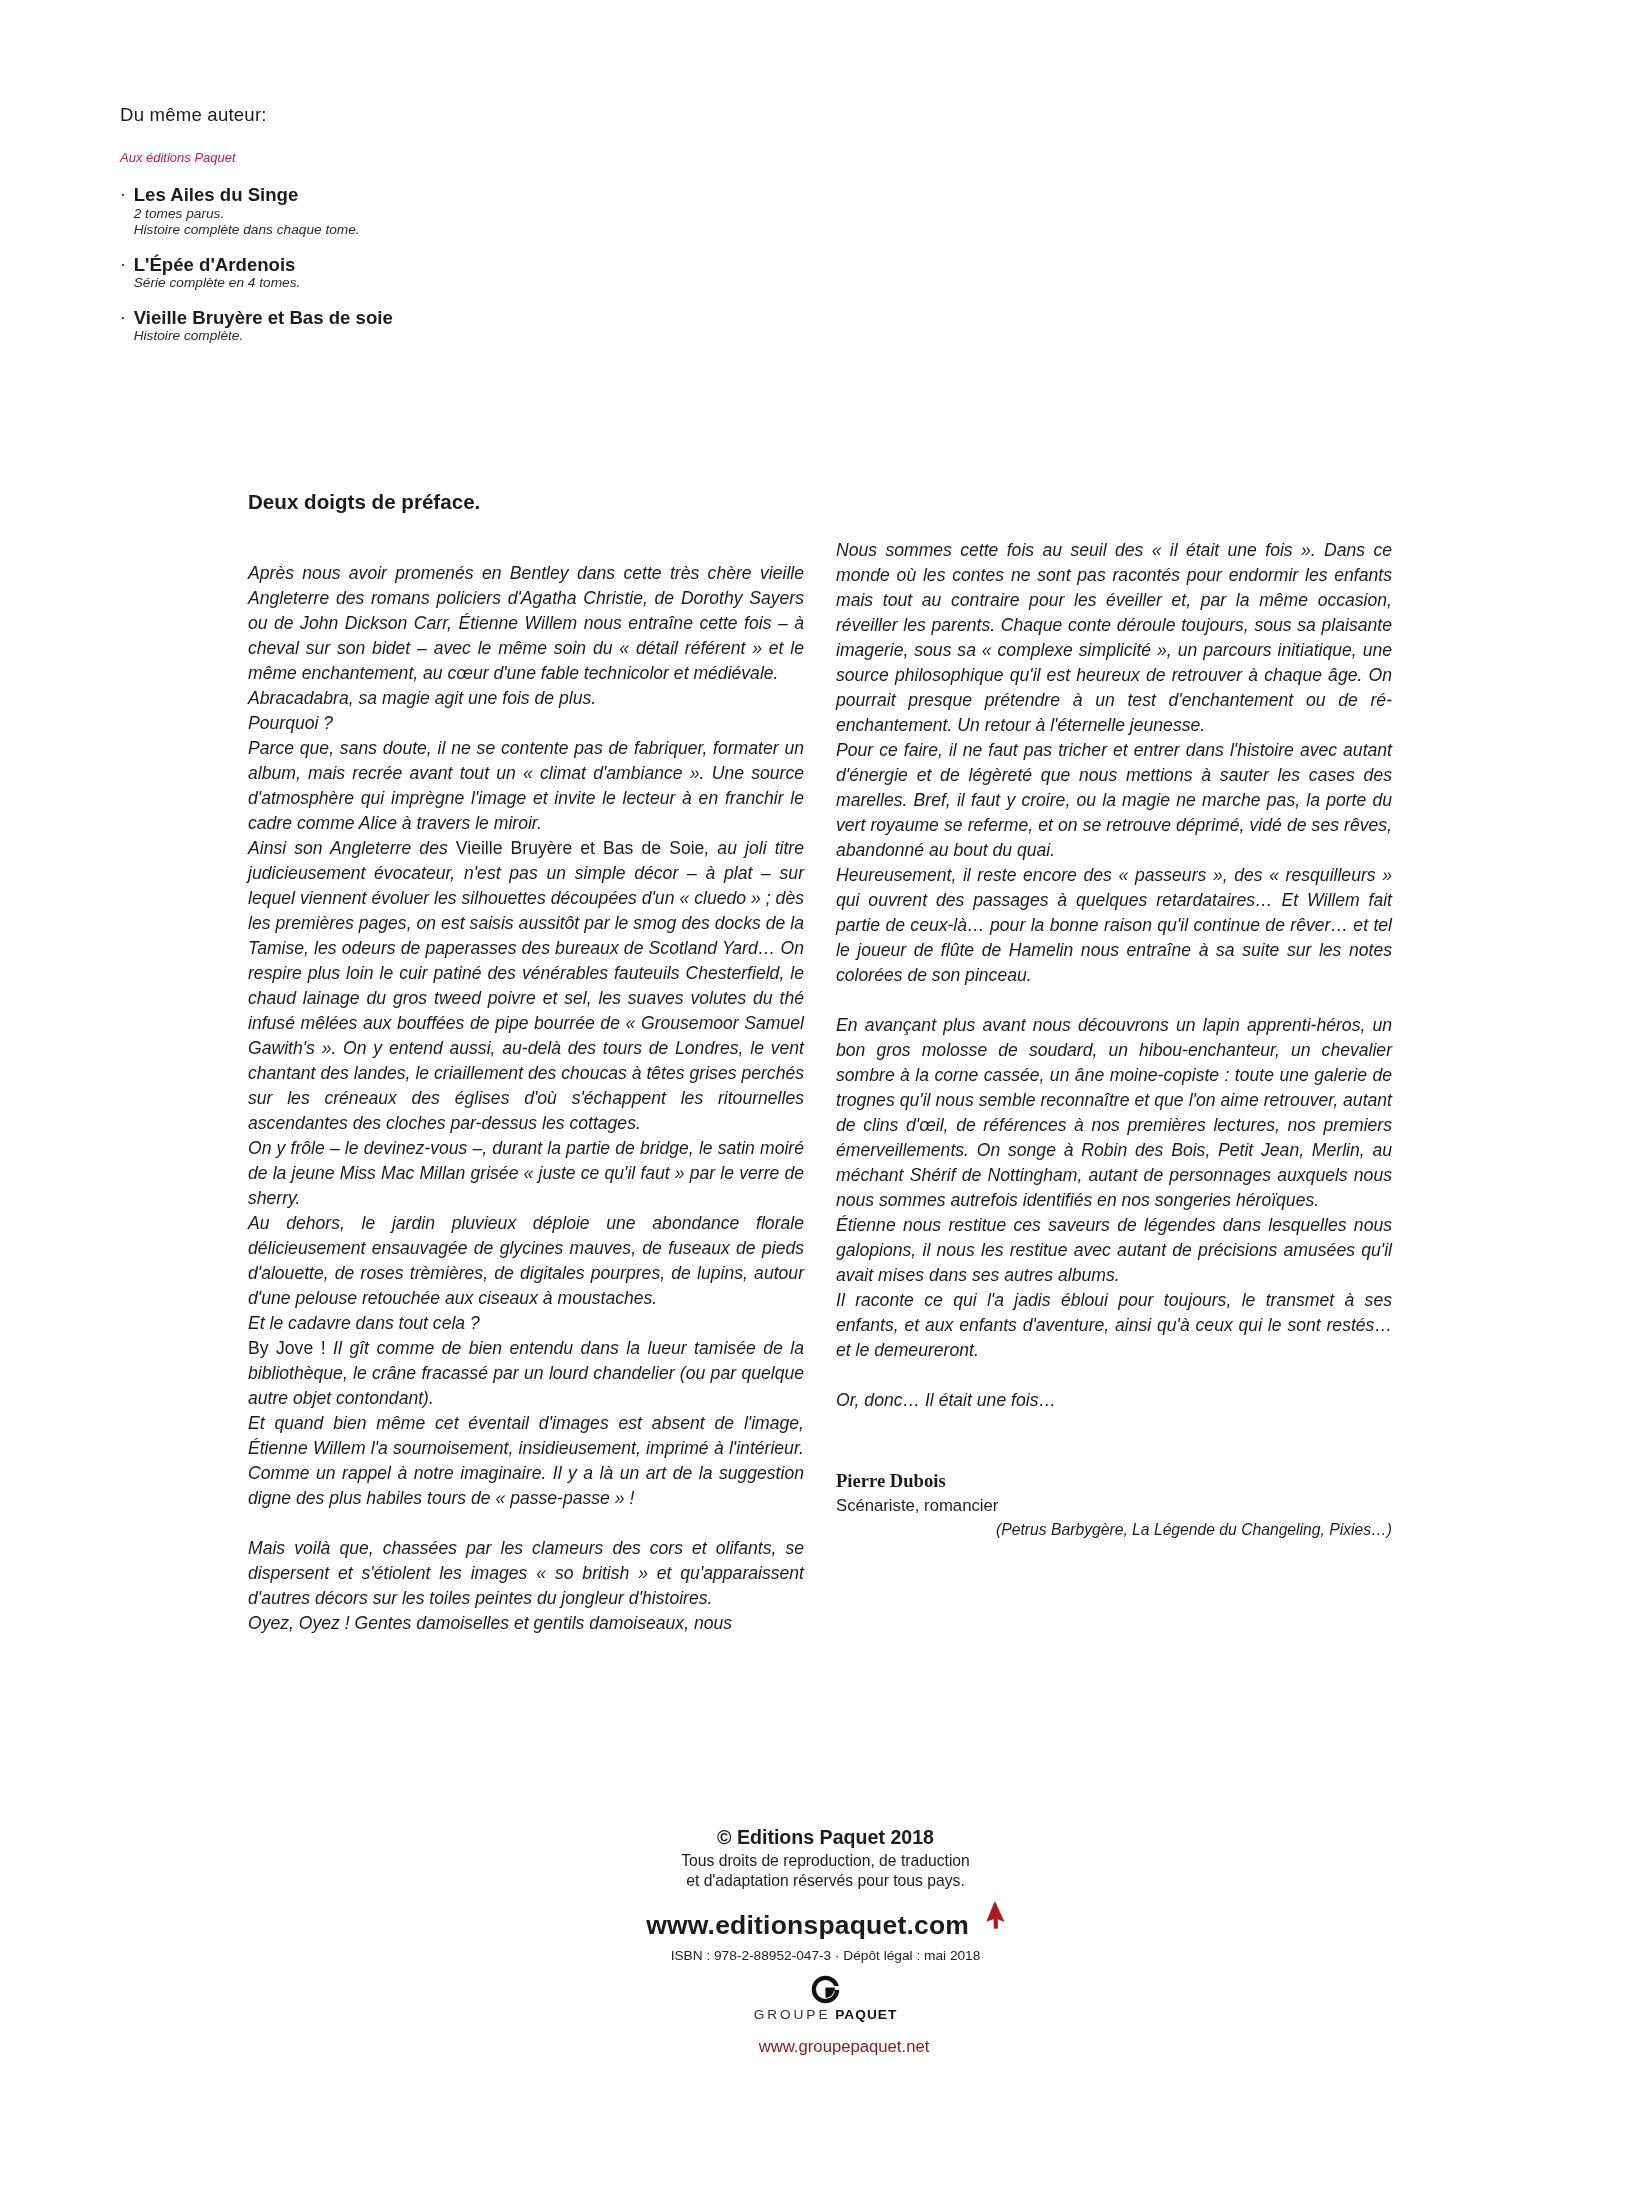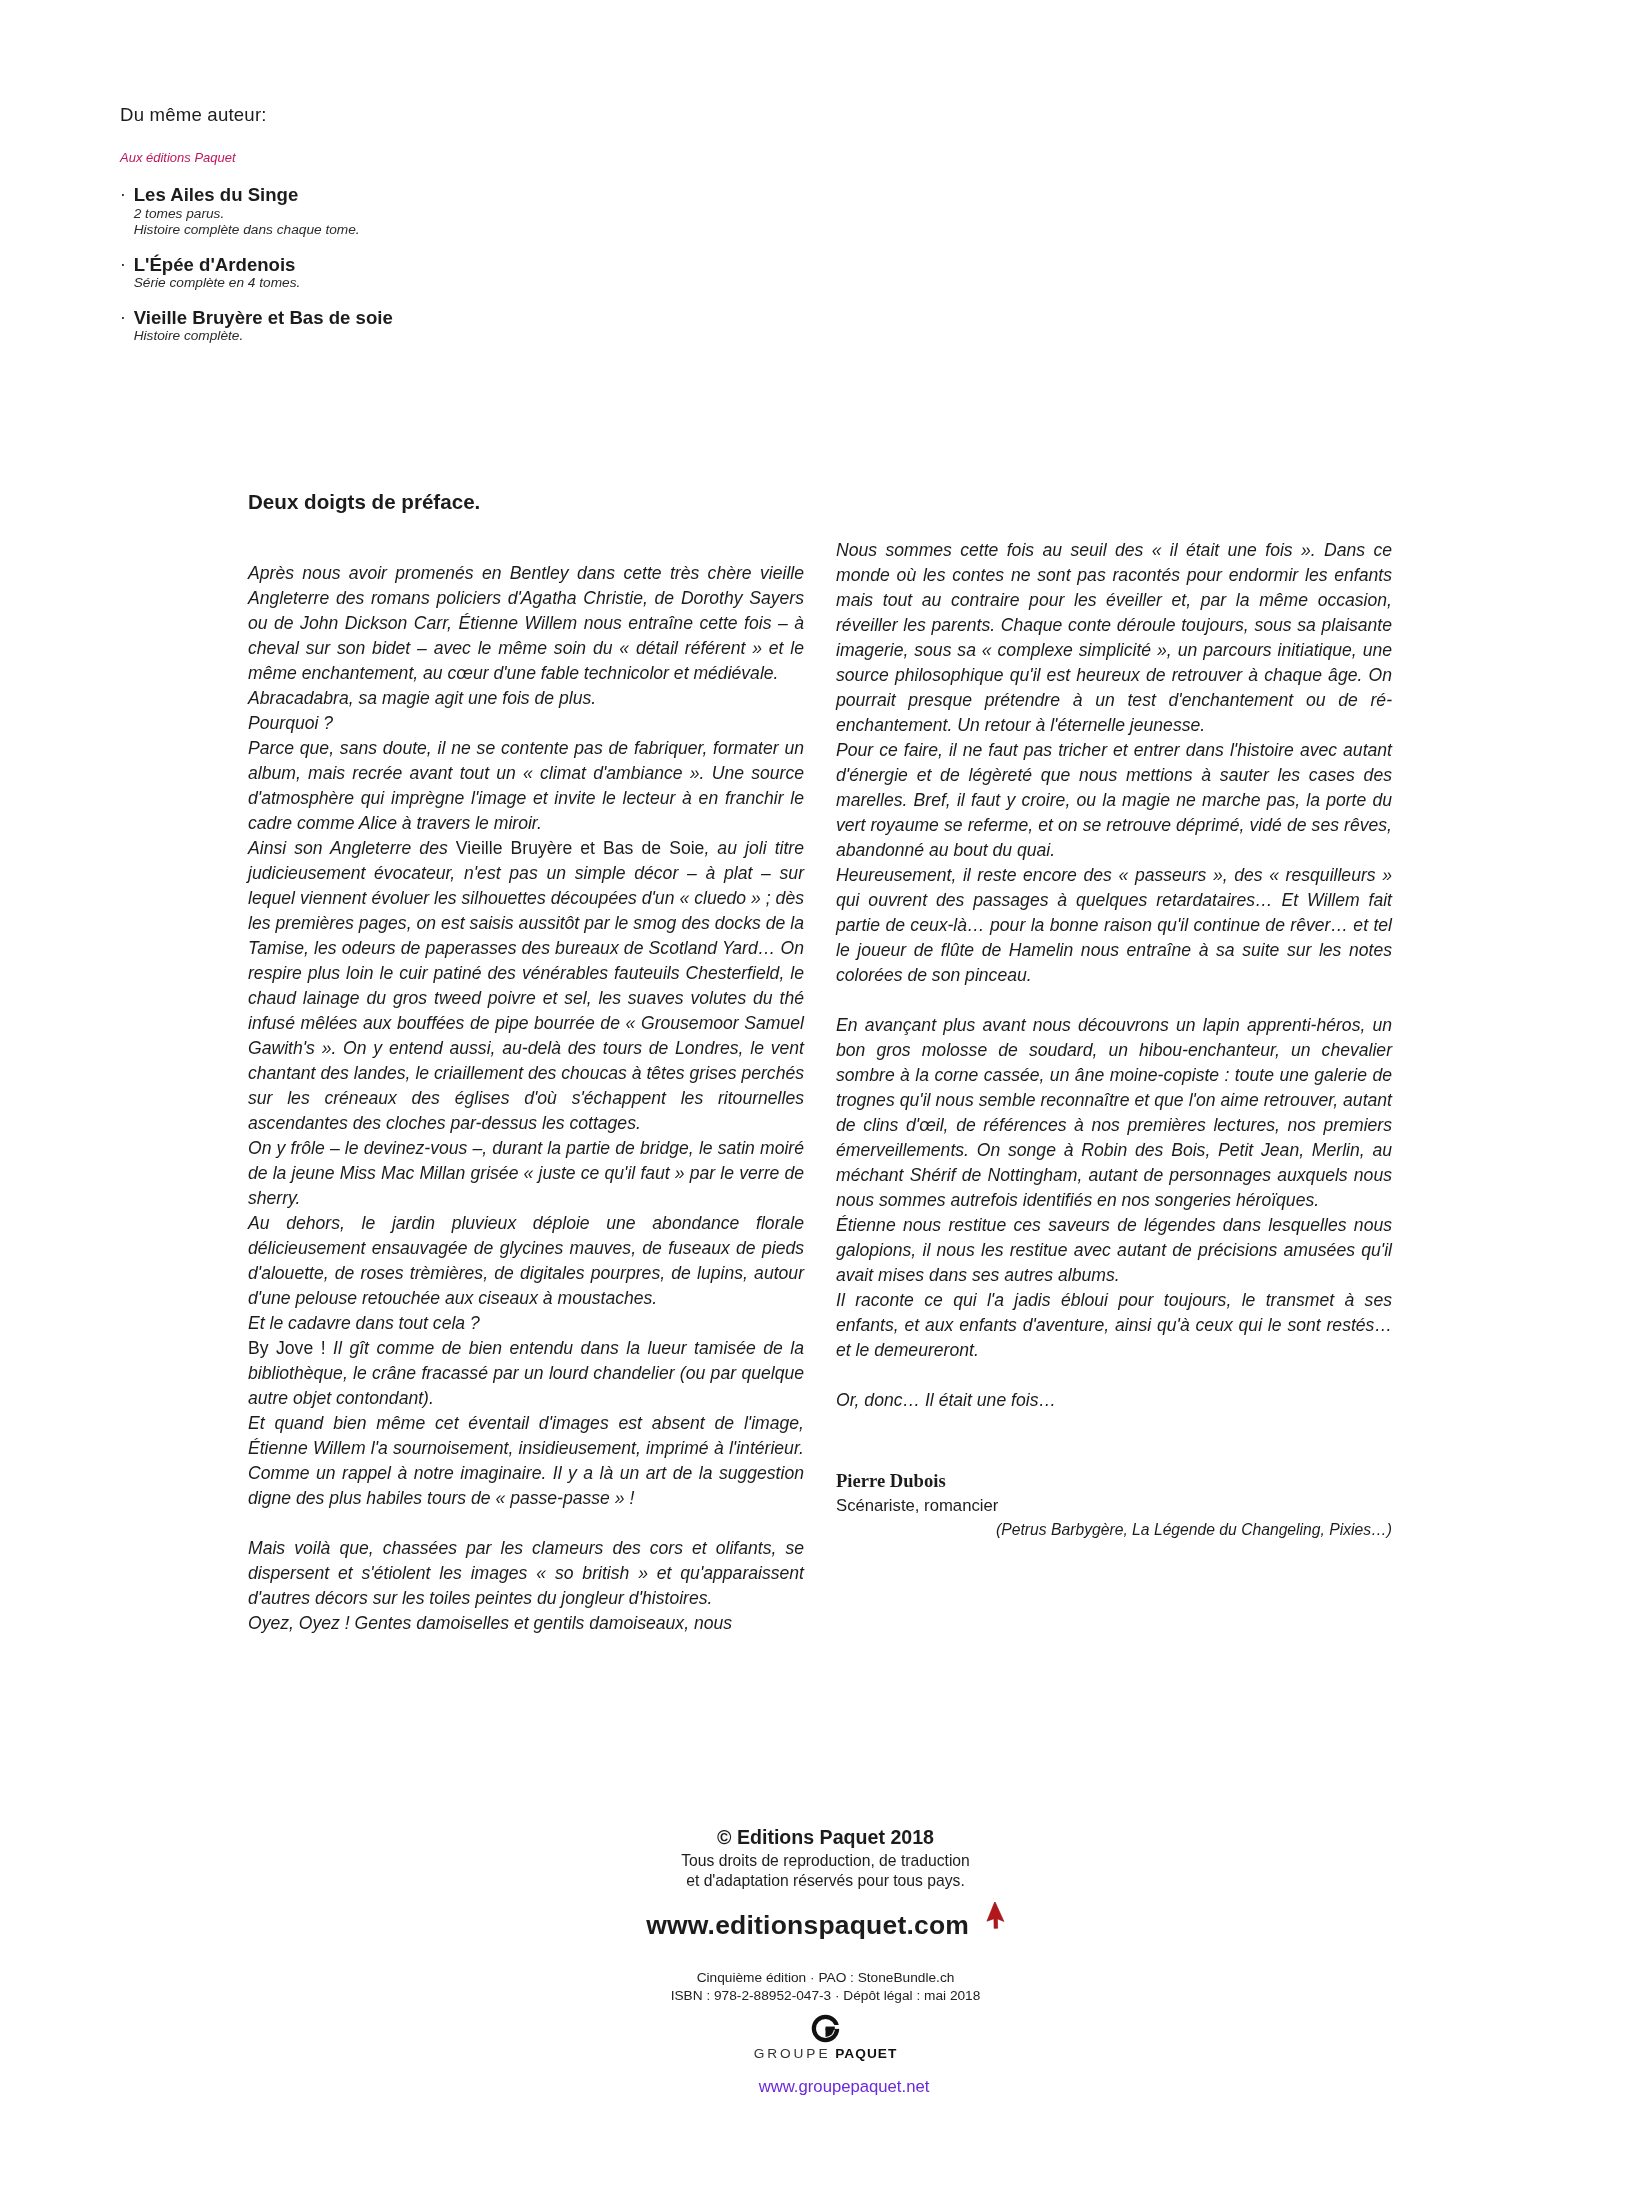--- a/index.html
+++ b/index.html
@@ -49,21 +49,21 @@
   .site{font-size:26.5px;font-weight:600;letter-spacing:0.2px;vertical-align:middle;}
   .site .heavy{font-weight:900;}
   .cursor-icon{vertical-align:middle;margin-left:3.9px;position:relative;top:-5.9px;}
   .edition{font-size:13.7px;line-height:17.6px;color:#222;}
   .edition.first{margin-top:21.6px;}
   .logo-row{margin-top:8.8px;}
   .logo-mark{display:block;margin:0 auto 2px auto;}
   .logo-text{font-size:13.7px;letter-spacing:1px;}
   .g-light{font-weight:400;color:#333;letter-spacing:2.9px;}
   .g-bold{font-weight:900;letter-spacing:1px;color:#111;}
-  .group-site{margin-top:15.7px;font-size:16.7px;color:#6d28d9;padding-left:37px;}
+  .group-site{margin-top:15.7px;font-size:16.7px;color:#7f1d1d;padding-left:37px;}
 </style>
 </head>
 <body>
 
 <div class="page">
 
   <section class="author-block">
     <h3 class="ab-heading">Du même auteur:</h3>
     <p class="ab-imprint">Aux éditions Paquet</p>
     <ul class="book-list">
@@ -133,21 +133,20 @@
 
     <div class="website-row">
       <span class="site"><span>www.editions</span><span class="heavy">paquet</span><span>.com</span></span>
       <svg class="cursor-icon" width="27.4" height="35" viewBox="0 0 18 24" aria-hidden="true">
         <g transform="translate(8.5 1) rotate(22 5 8)">
           <path d="M0 0 L0 14.5 L3.8 11.1 L6.4 17.2 L8.6 16.2 L6.0 10.3 L10.8 10.3 Z" fill="#b2181b" stroke="#8f1013" stroke-width="0.4"></path>
         </g>
       </svg>
     </div>
 
-    <div class="edition first">Cinquième édition · PAO : StoneBundle.ch</div>
     <div class="edition">ISBN : 978-2-88952-047-3 · Dépôt légal : mai 2018</div>
 
     <div class="logo-row">
       <svg class="logo-mark" width="31" height="31" viewBox="0 0 40 40" aria-hidden="true">
         <circle cx="20" cy="20" r="15" fill="none" stroke="#111" stroke-width="5.5"></circle>
         <rect x="20" y="15.5" width="20" height="5" fill="#ffffff"></rect>
         <path d="M20 20 L31 20 A11 11 0 0 1 20 31 Z" fill="#111"></path>
         <rect x="20" y="17.5" width="12" height="4.5" fill="#111"></rect>
       </svg>
       <div class="logo-text">

